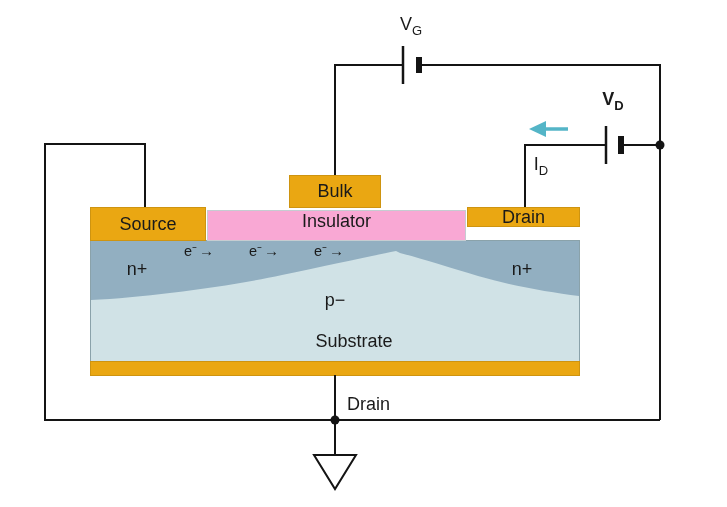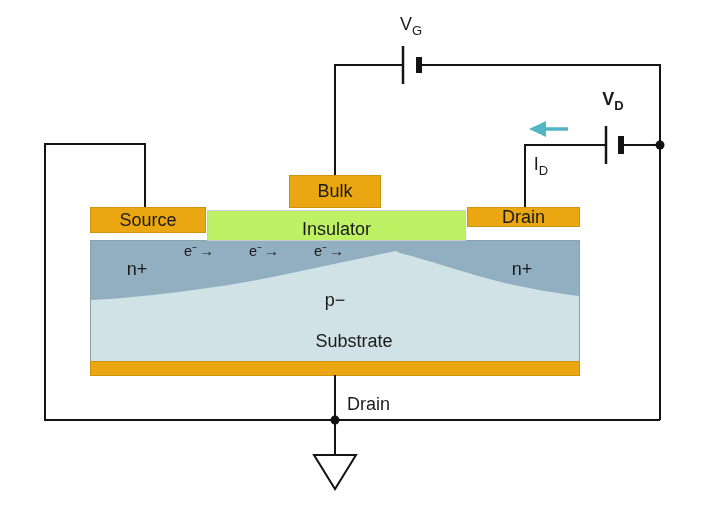--- a/index.html
+++ b/index.html
@@ -7,22 +7,22 @@
     position:relative;width:727px;height:507px;background:#ffffff;
     font-family:"Liberation Sans", sans-serif;color:#1a1a1a;overflow:hidden;
   }
   .layer{position:absolute;left:0;top:0;width:727px;height:507px;}
   .electrode{
     position:absolute;background:#EAA712;border:1px solid #CE9410;
     display:flex;align-items:center;justify-content:center;
     font-size:18px;box-sizing:border-box;
   }
   .insulator{
-    position:absolute;background:#bef264;border:1px solid #C6CCD1;
-    display:flex;align-items:flex-end;justify-content:center;
+    position:absolute;background:#f9a8d4;border:1px solid #C6CCD1;
+    display:flex;align-items:flex-start;justify-content:center;
     font-size:18px;box-sizing:border-box;
   }
   .lb{position:absolute;font-size:18px;transform:translate(-50%,-50%);white-space:nowrap;}
   .lb sub{font-size:13px;}
   .lb-left{transform:translate(0,-50%);}
   .electron{position:absolute;font-size:14.5px;transform:translate(-50%,-50%);white-space:nowrap;font-weight:400;}
   .electron .arr{margin-left:2px;font-size:15px;}
 </style>
 </head>
 <body>
@@ -75,21 +75,21 @@
     <circle cx="660" cy="145" r="4.5" fill="#141414"></circle>
     <circle cx="335" cy="420" r="4.5" fill="#141414"></circle>
 
     <path d="M314,455 L356,455 L335,489 Z" fill="#ffffff" stroke="#141414" stroke-width="2"></path>
   </svg>
 
   <div class="insulator" style="left:207px;top:210px;width:259px;height:31px;">
     <span>Insulator</span>
   </div>
 
-  <div class="electrode" style="left:90px;top:207px;width:116px;height:26px;">
+  <div class="electrode" style="left:90px;top:207px;width:116px;height:34px;">
     <span>Source</span>
   </div>
   <div class="electrode" style="left:467px;top:207px;width:113px;height:20px;">
     <span>Drain</span>
   </div>
   <div class="electrode" style="left:289px;top:175px;width:92px;height:33px;">
     <span>Bulk</span>
   </div>
 
   <div class="lb" style="left:137px;top:269px;">n+</div>

